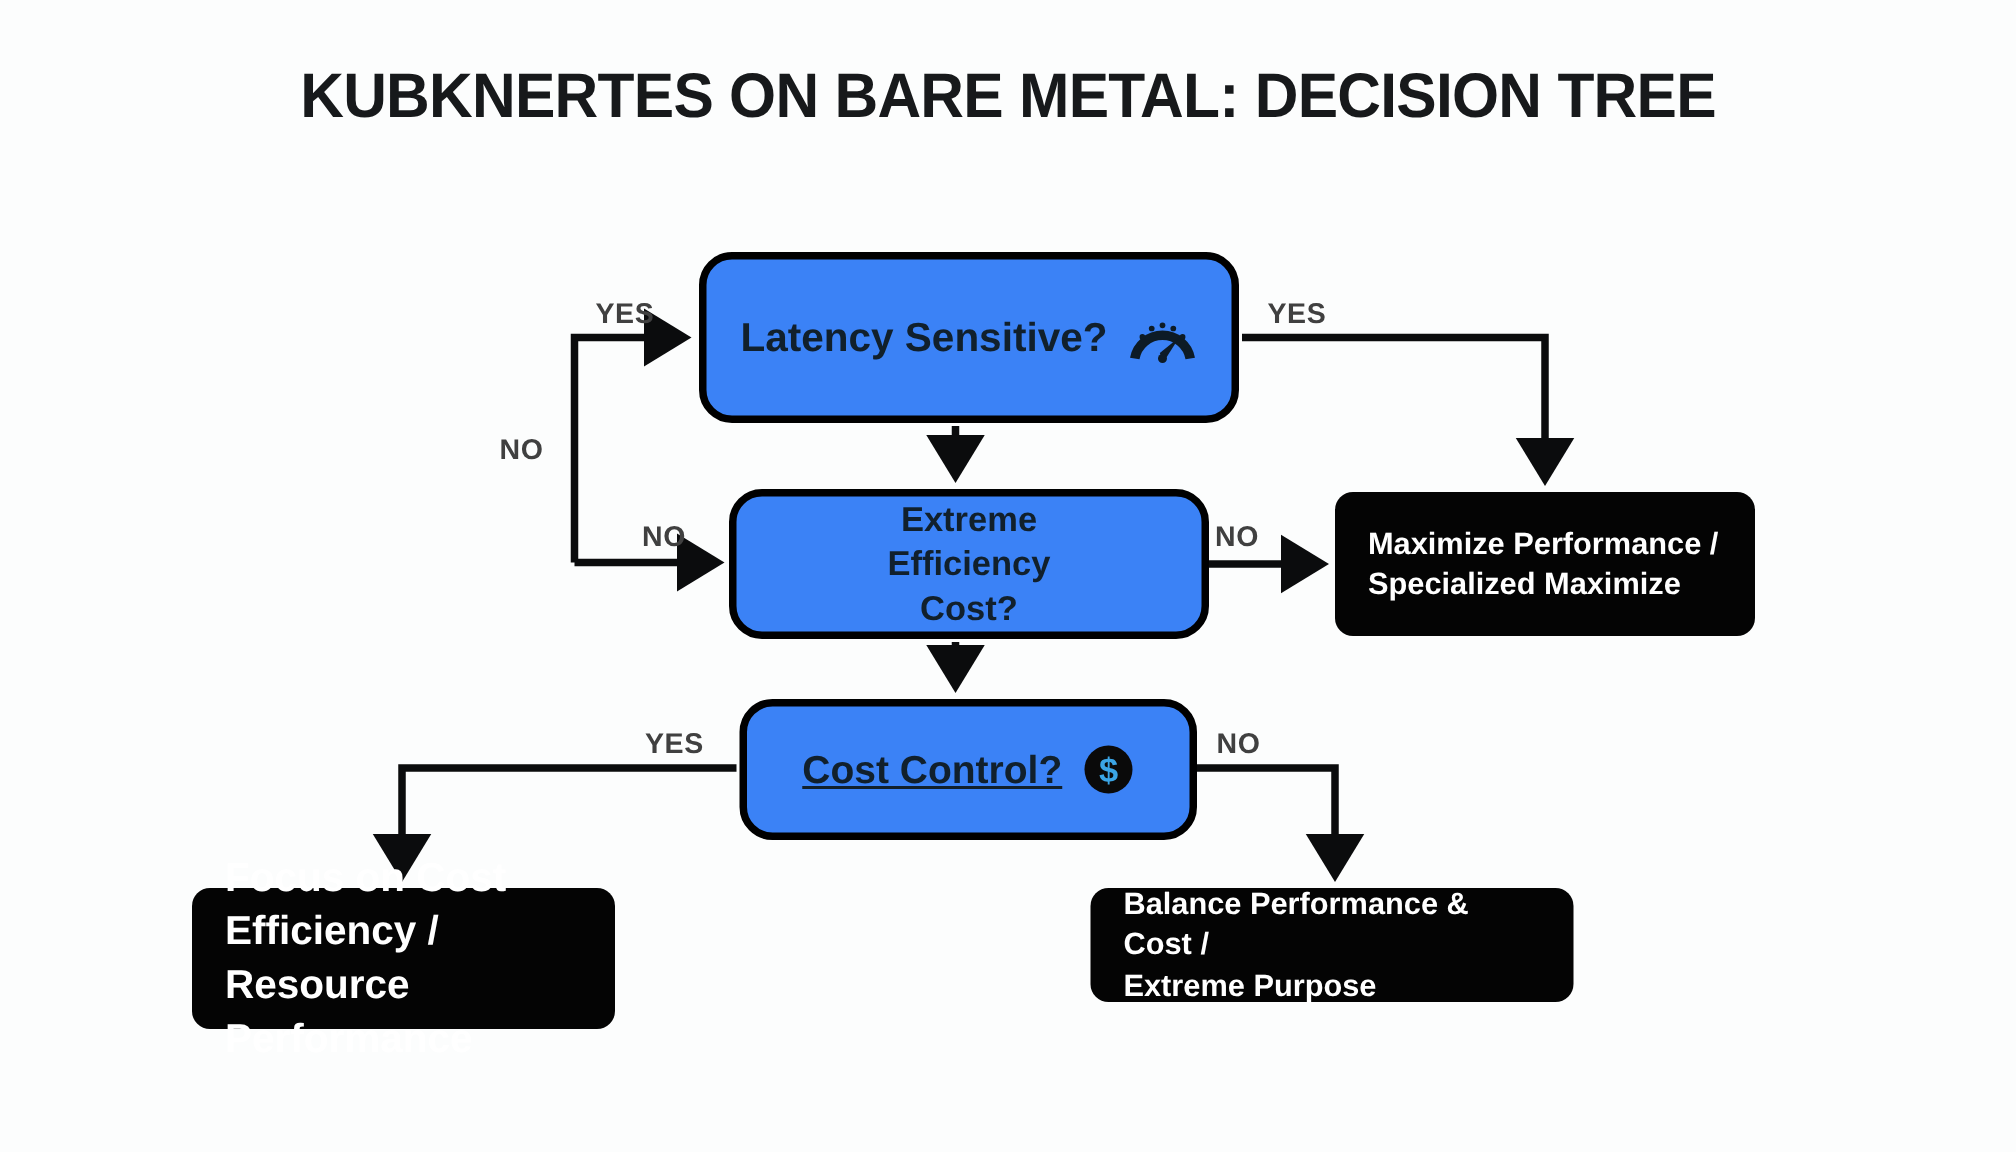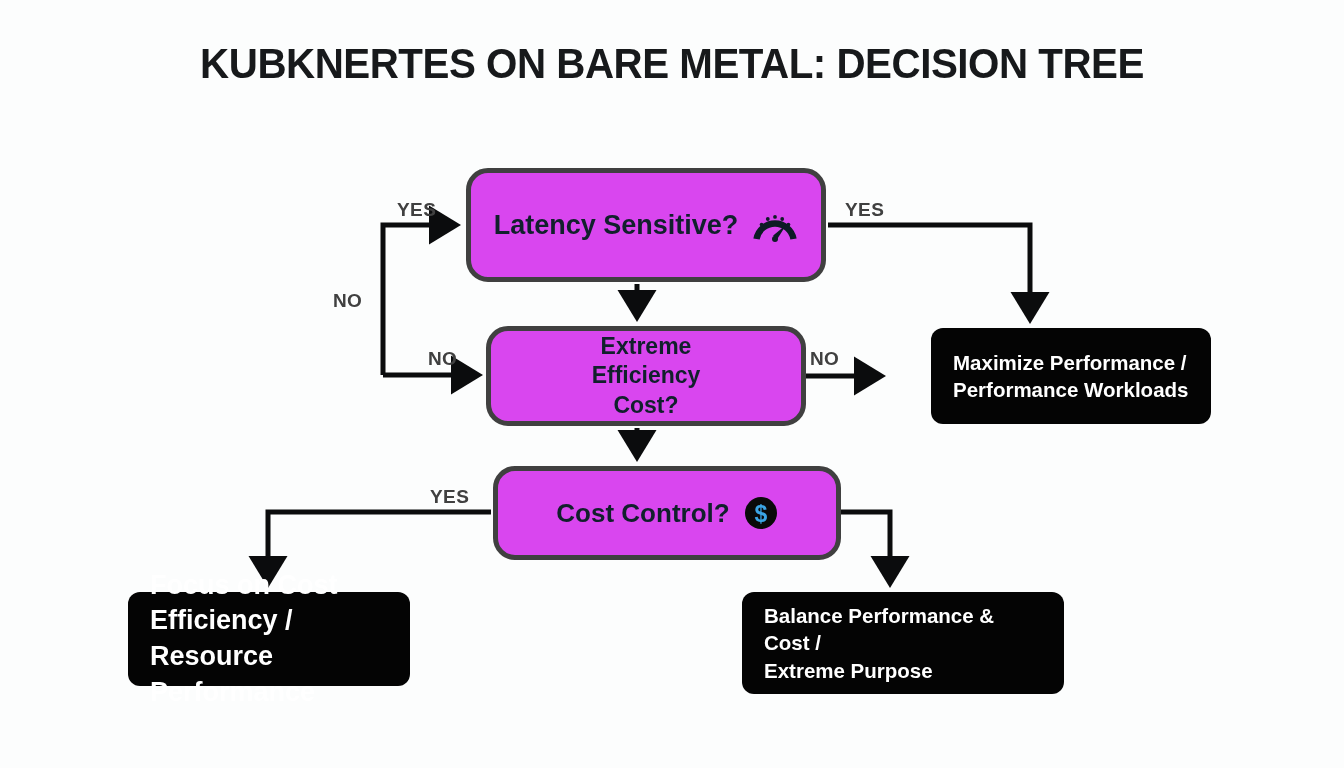--- a/index.html
+++ b/index.html
@@ -53,22 +53,22 @@
   }
   
   .node {
     position: absolute;
     box-sizing: border-box;
     display: flex;
     align-items: center;
     justify-content: center;
   }
   .decision {
-    background: #d946ef;
-    border: 5px solid #404040;
+    background: #3b82f6;
+    border: 5px solid #000000;
     border-radius: 22px;
     color: #11202c;
     font-weight: bold;
     text-align: center;
   }
   .outcome {
     background: #040404;
     border-radius: 12px;
     color: #ffffff;
     font-weight: bold;
@@ -89,34 +89,34 @@
   
   #node-latency {
     left: 466px; top: 168px; width: 360px; height: 114px;
     font-size: 27px;
   }
   #node-extreme {
     left: 486px; top: 326px; width: 320px; height: 100px;
     font-size: 23px; line-height: 1.28;
   }
   #node-cost {
-    left: 493px; top: 466px; width: 348px; height: 94px;
+    left: 493px; top: 466px; width: 305px; height: 94px;
     font-size: 26px;
+    text-decoration: underline;
   }
   #out-maximize {
     left: 890px; top: 328px; width: 280px; height: 96px;
     font-size: 20.5px;
-    margin-left: 41px;
   }
   #out-focus {
     left: 128px; top: 592px; width: 282px; height: 94px;
     font-size: 27px;
   }
   #out-balance {
-    left: 742px; top: 592px; width: 322px; height: 102px;
+    left: 727px; top: 592px; width: 322px; height: 76px;
     font-size: 20.5px;
     justify-content: center;
   }
   
   .edge-label {
     position: absolute;
     font-family: "Liberation Sans", sans-serif;
     font-size: 19px;
     font-weight: bold;
     color: #404040;
@@ -214,21 +214,21 @@
           <circle cx="17" cy="17" r="16" fill="#0a0a0a"></circle>
           <text x="17" y="25.5" text-anchor="middle" font-family="'Liberation Sans', sans-serif" font-size="23" font-weight="bold" fill="#3ba5e5">$</text>
         </svg>
       </span>
     </div>
   </div>
 
   <div class="node outcome" id="out-maximize">
     <div>
       <span class="node-label">Maximize Performance /</span>
-      <span class="node-label">Performance Workloads</span>
+      <span class="node-label">Specialized Maximize</span>
     </div>
   </div>
 
   <div class="node outcome" id="out-focus">
     <div>
       <span class="node-label">Focus on Cost Efficiency /</span>
       <span class="node-label">Resource Performance</span>
     </div>
   </div>
 

